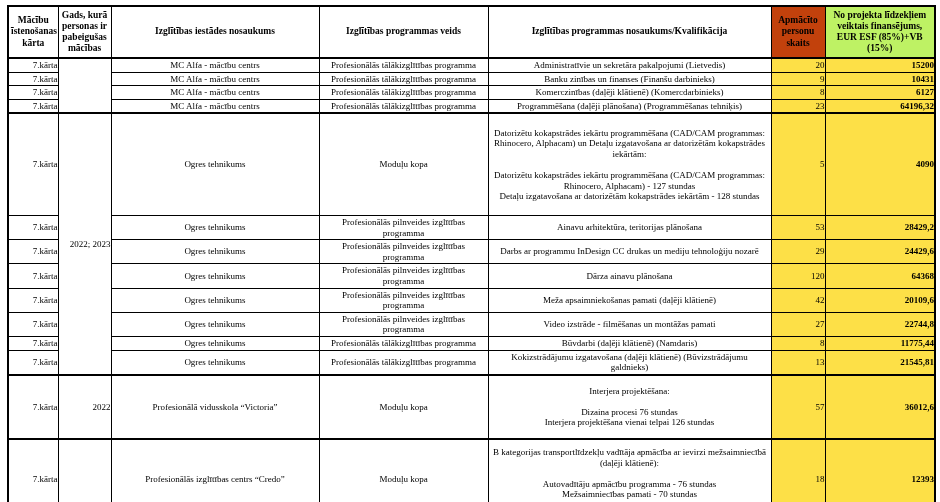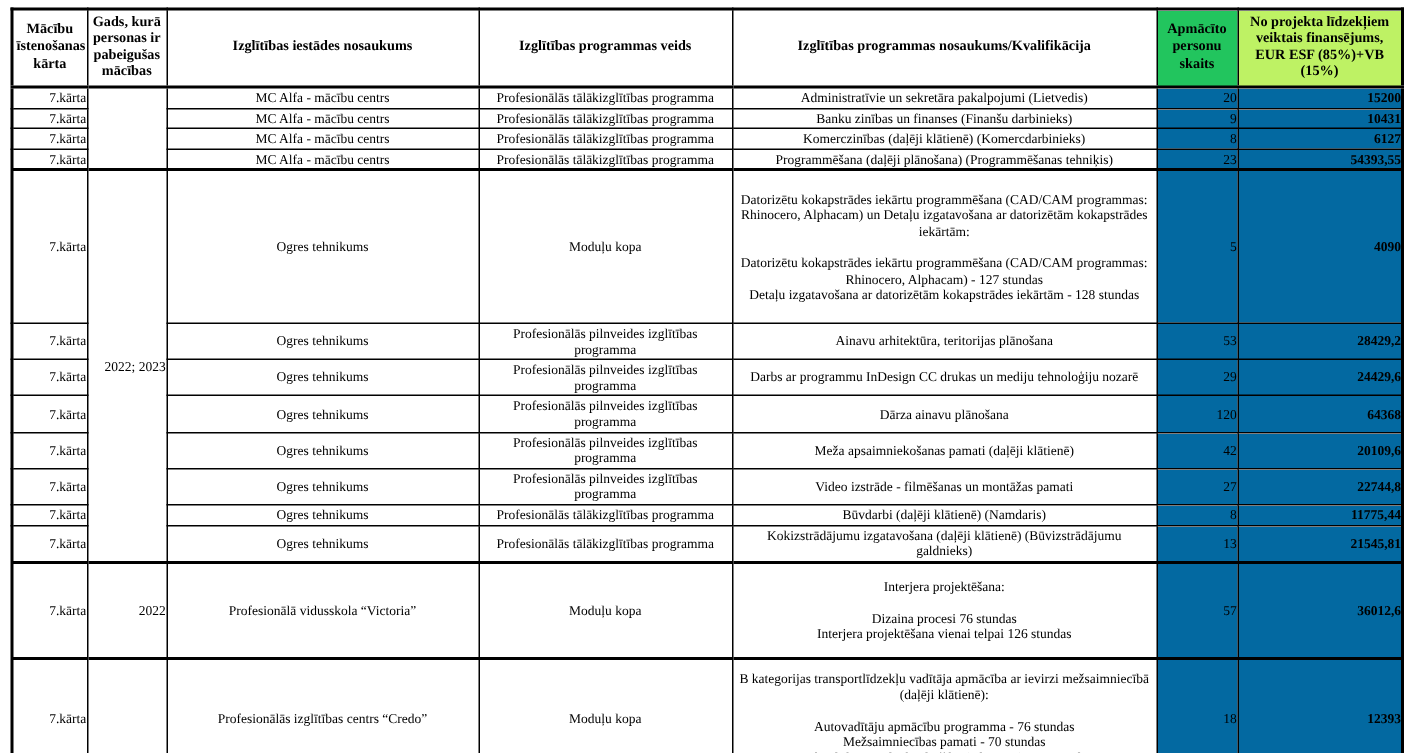--- a/index.html
+++ b/index.html
@@ -21,21 +21,21 @@
     padding:0;
   }
   thead th{
     font-weight:bold;text-align:center;font-size:9.5px;
     padding:2px;border-bottom:2.5px solid #000;
   }
   thead tr{height:52px;}
   tr.gs td{border-top:2.5px solid #000;}
   td.left{text-align:center;padding:1px 3px;}
   td.center{text-align:right;}
-  td.green{background:#0369a1;}
+  td.green{background:#fde047;}
   td.bold{font-weight:bold;}
   td.pre{white-space:pre-line;vertical-align:middle;}
 </style>
 </head>
 <body>
 
 <div class="page">
   <table class="grid">
     <colgroup>
       <col style="width:50px">
@@ -46,21 +46,21 @@
       <col style="width:54px">
       <col style="width:110px">
     </colgroup>
     <thead>
       <tr>
         <th>Mācību īstenošanas kārta</th>
         <th>Gads, kurā personas ir pabeigušas mācības</th>
         <th>Izglītības iestādes nosaukums</th>
         <th>Izglītības programmas veids</th>
         <th>Izglītības programmas nosaukums/Kvalifikācija</th>
-        <th class="td-green" style="background:#22c55e">Apmācīto personu skaits</th>
+        <th class="td-green" style="background:#c2410c">Apmācīto personu skaits</th>
         <th style="background:#bef264">No projekta līdzekļiem veiktais finansējums, EUR ESF (85%)+VB (15%)</th>
       </tr>
     </thead>
     <tbody id="tbody">
         <tr style="height: 12px;">
           <td class="center">7.kārta</td>
           <td class="center" rowspan="4"></td>
           <td class="left">MC Alfa - mācību centrs</td>
           <td class="left">Profesionālās tālākizglītības programma</td>
           <td class="left pre">Administratīvie un sekretāra pakalpojumi (Lietvedis)</td>
@@ -82,21 +82,21 @@
           <td class="left pre">Komerczinības (daļēji klātienē) (Komercdarbinieks)</td>
           <td class="center green">8</td>
           <td class="center green bold">6127</td>
         </tr>
         <tr style="height: 12px;">
           <td class="center">7.kārta</td>
           <td class="left">MC Alfa - mācību centrs</td>
           <td class="left">Profesionālās tālākizglītības programma</td>
           <td class="left pre">Programmēšana (daļēji plānošana) (Programmēšanas tehniķis)</td>
           <td class="center green">23</td>
-          <td class="center green bold">54393,55</td>
+          <td class="center green bold">64196,32</td>
         </tr>
         <tr class="gs" style="height: 102px;">
           <td class="center">7.kārta</td>
           <td class="center" rowspan="8">2022; 2023</td>
           <td class="left">Ogres tehnikums</td>
           <td class="left">Moduļu kopa</td>
           <td class="left pre">Datorizētu kokapstrādes iekārtu programmēšana (CAD/CAM programmas: Rhinocero, Alphacam) un Detaļu izgatavošana ar datorizētām kokapstrādes iekārtām:
 
 Datorizētu kokapstrādes iekārtu programmēšana (CAD/CAM programmas: Rhinocero, Alphacam) - 127 stundas
 Detaļu izgatavošana ar datorizētām kokapstrādes iekārtām - 128 stundas</td>

